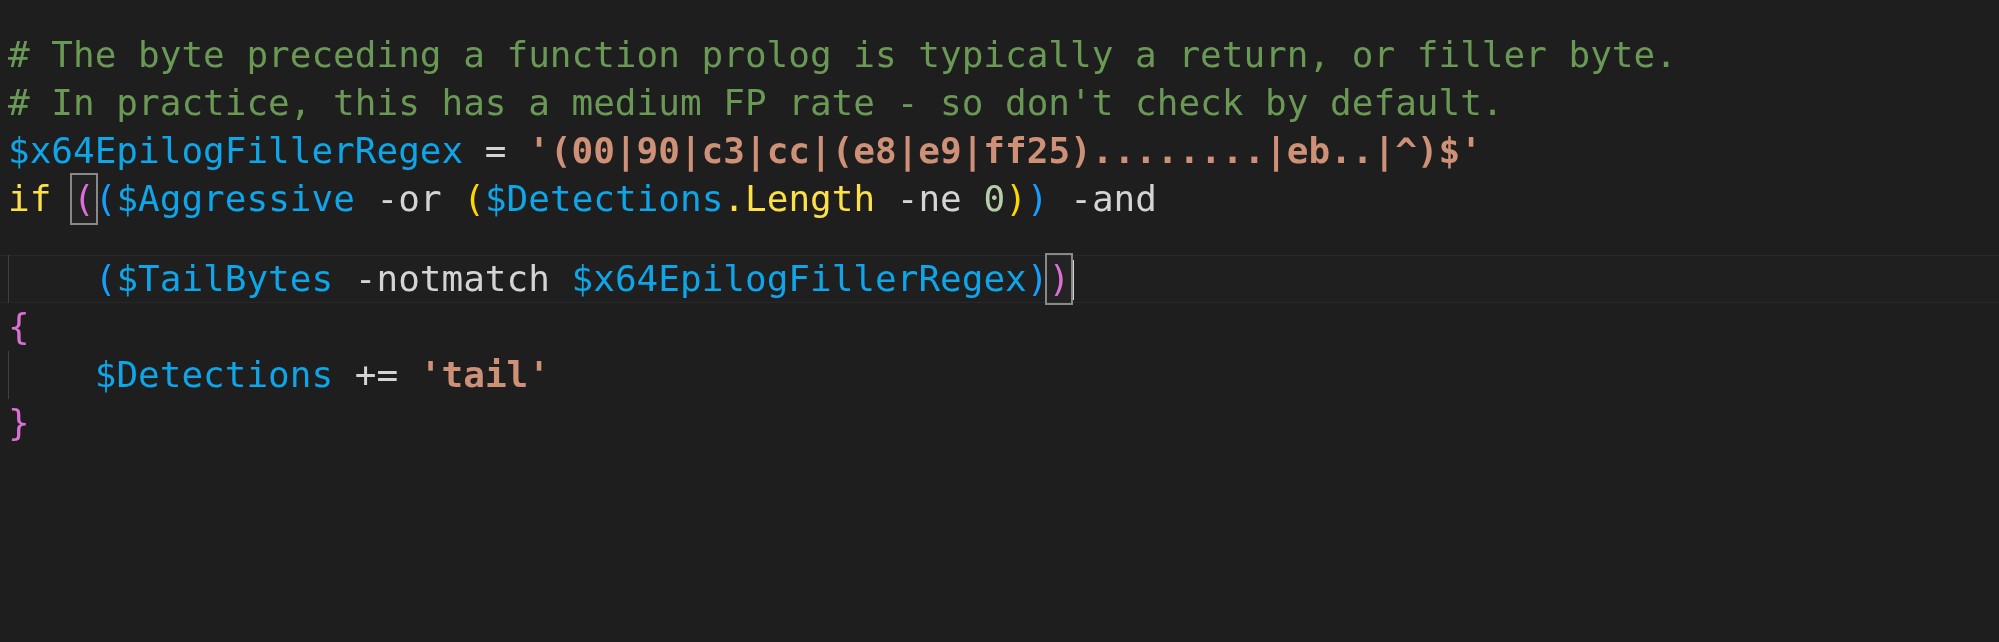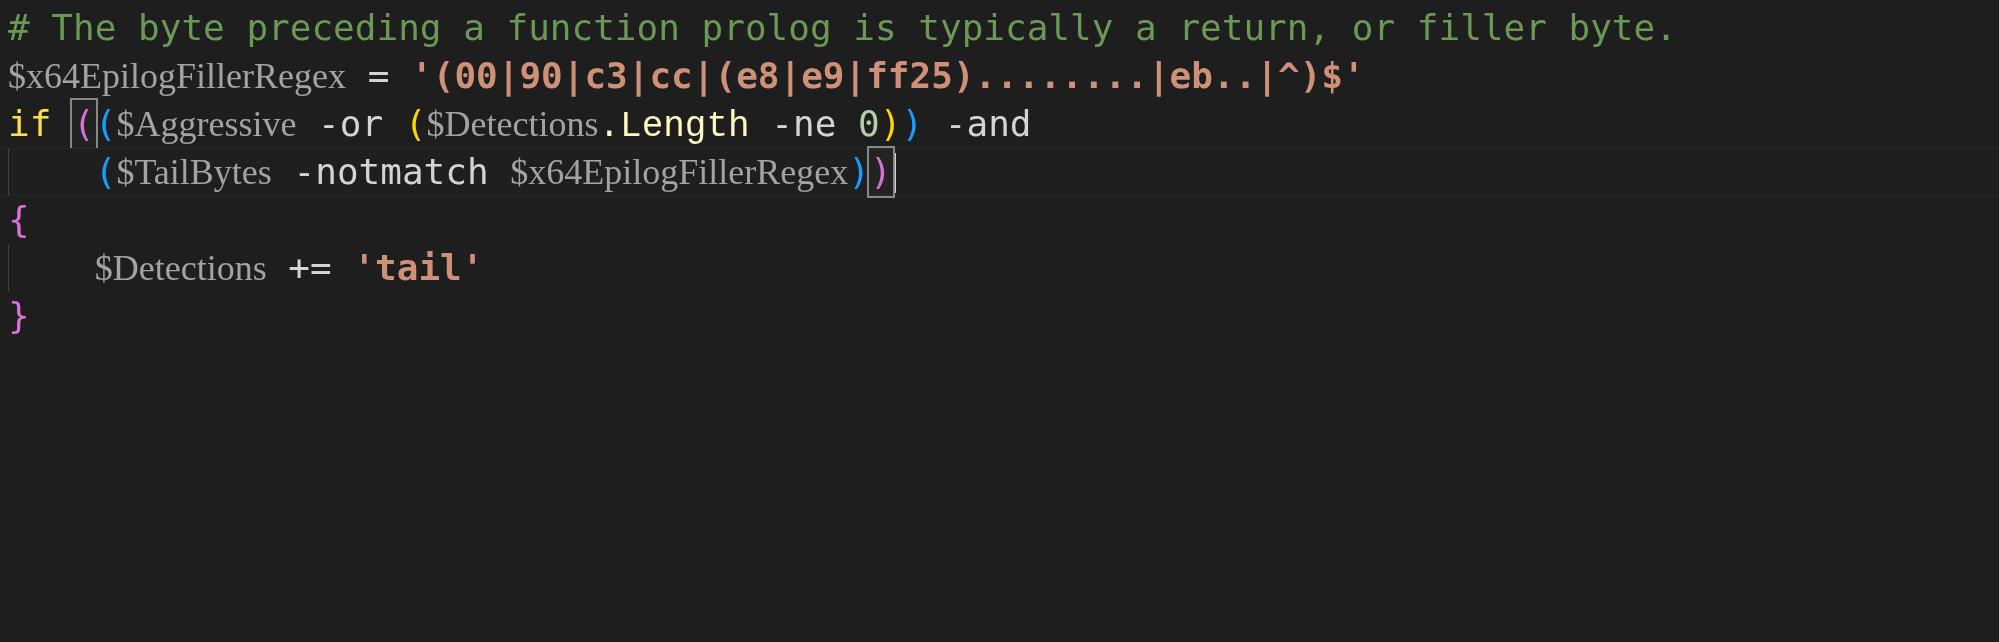--- a/index.html
+++ b/index.html
@@ -13,49 +13,50 @@
     height: 642px;
     overflow: hidden;
     font-family: "DejaVu Sans Mono", "Liberation Mono", monospace;
   }
 
   #editor {
     position: relative;
     width: 1999px;
     height: 529px;
     background: #1e1e1e;
-    padding-top: 4px;
+    padding-top: 31px;
     box-sizing: border-box;
   }
 
   .code-line {
     position: relative;
     height: 48px;
     line-height: 48px;
     font-size: 36px;
     letter-spacing: 0px;
     white-space: pre;
     padding-left: 8px;
     box-sizing: border-box;
     color: #d4d4d4;
   }
 
   
   .code-line.current {
     box-shadow: inset 0 1px 0 0 #282828, inset 0 -1px 0 0 #282828;
     background: #1f1f1f;
+    margin-top: 32px;
   }
 
   
   .tk-comment  { color: #6a9955; }
-  .tk-var      { color: #a3a3a3; font-family: Liberation Serif, serif; }
+  .tk-var      { color: #0ea5e9; }
   .tk-string   { color: #ce9178; font-weight: bold; }
   .tk-keyword  { color: #fde047; }
   .tk-operator { color: #d4d4d4; }
-  .tk-property { color: #fef9c3; font-family: Liberation Mono, monospace; }
+  .tk-property { color: #fde047; }
   .tk-number   { color: #b5cea8; }
   .tk-br0      { color: #ffd700; }  
   .tk-br1      { color: #da70d6; }  
   .tk-br2      { color: #179fff; }  
 
   
   .bracket-match {
     position: relative;
     display: inline-block;
     box-shadow: 0 0 0 2px #888888;
@@ -85,20 +86,21 @@
 </style>
 </head>
 <body>
 
 <div id="editor">
 
   <div class="code-line"><span class="tk-comment"># The byte preceding a function prolog is typically a return, or filler byte.</span></div>
 
 
 
+  <div class="code-line"><span class="tk-comment"># In practice, this has a medium FP rate - so don't check by default.</span></div>
 
   <div class="code-line"><span class="tk-var">$x64EpilogFillerRegex</span><span> </span><span class="tk-operator">=</span><span> </span><span class="tk-string">'(00|90|c3|cc|(e8|e9|ff25)........|eb..|^)$'</span></div>
 
   <div class="code-line"><span class="tk-keyword">if</span><span> </span><span class="bracket-match"><span class="tk-br1">(</span></span><span class="tk-br2">(</span><span class="tk-var">$Aggressive</span><span> </span><span class="tk-operator">-or</span><span> </span><span class="tk-br0">(</span><span class="tk-var">$Detections</span><span class="tk-property">.Length</span><span> </span><span class="tk-operator">-ne</span><span> </span><span class="tk-number">0</span><span class="tk-br0">)</span><span class="tk-br2">)</span><span> </span><span class="tk-operator">-and</span></div>
 
   <div class="code-line current"><span class="indent-guide" style="left:8px;"></span><span>    </span><span class="tk-br2">(</span><span class="tk-var">$TailBytes</span><span> </span><span class="tk-operator">-notmatch</span><span> </span><span class="tk-var">$x64EpilogFillerRegex</span><span class="tk-br2">)</span><span class="bracket-match"><span class="tk-br1">)</span></span><span class="caret"></span></div>
 
   <div class="code-line"><span class="tk-br1">{</span></div>
 
   <div class="code-line"><span class="indent-guide" style="left:8px;"></span><span>    </span><span class="tk-var">$Detections</span><span> </span><span class="tk-operator">+=</span><span> </span><span class="tk-string">'tail'</span></div>

